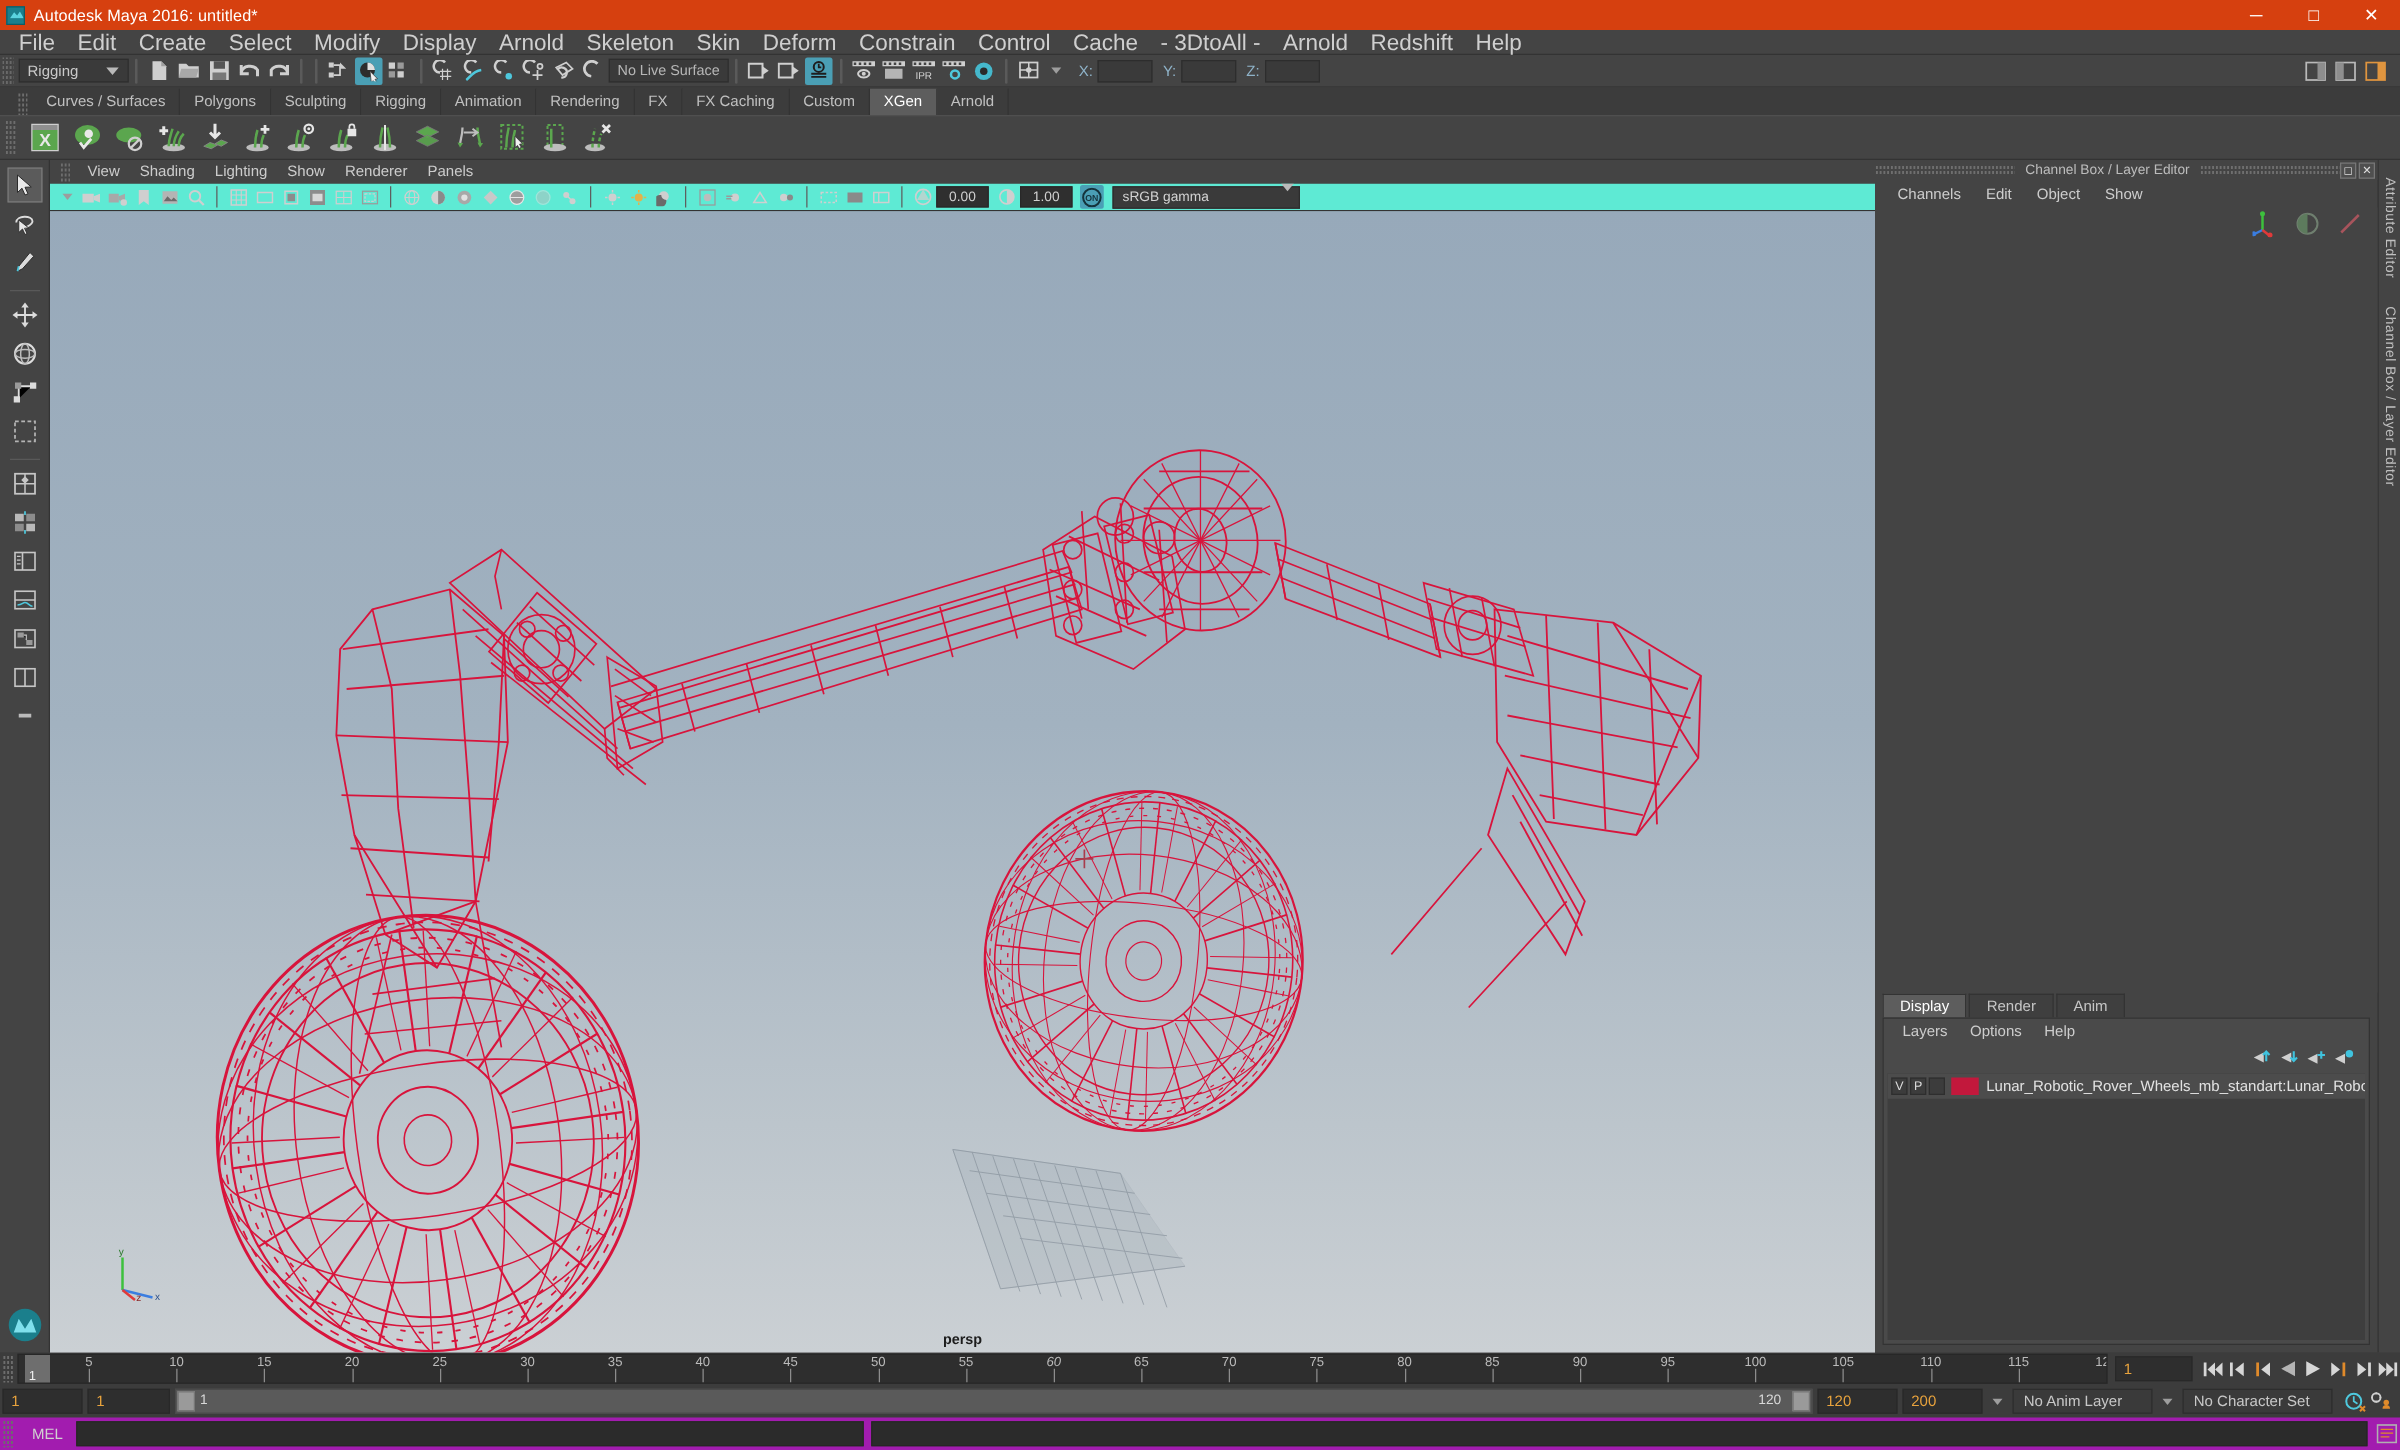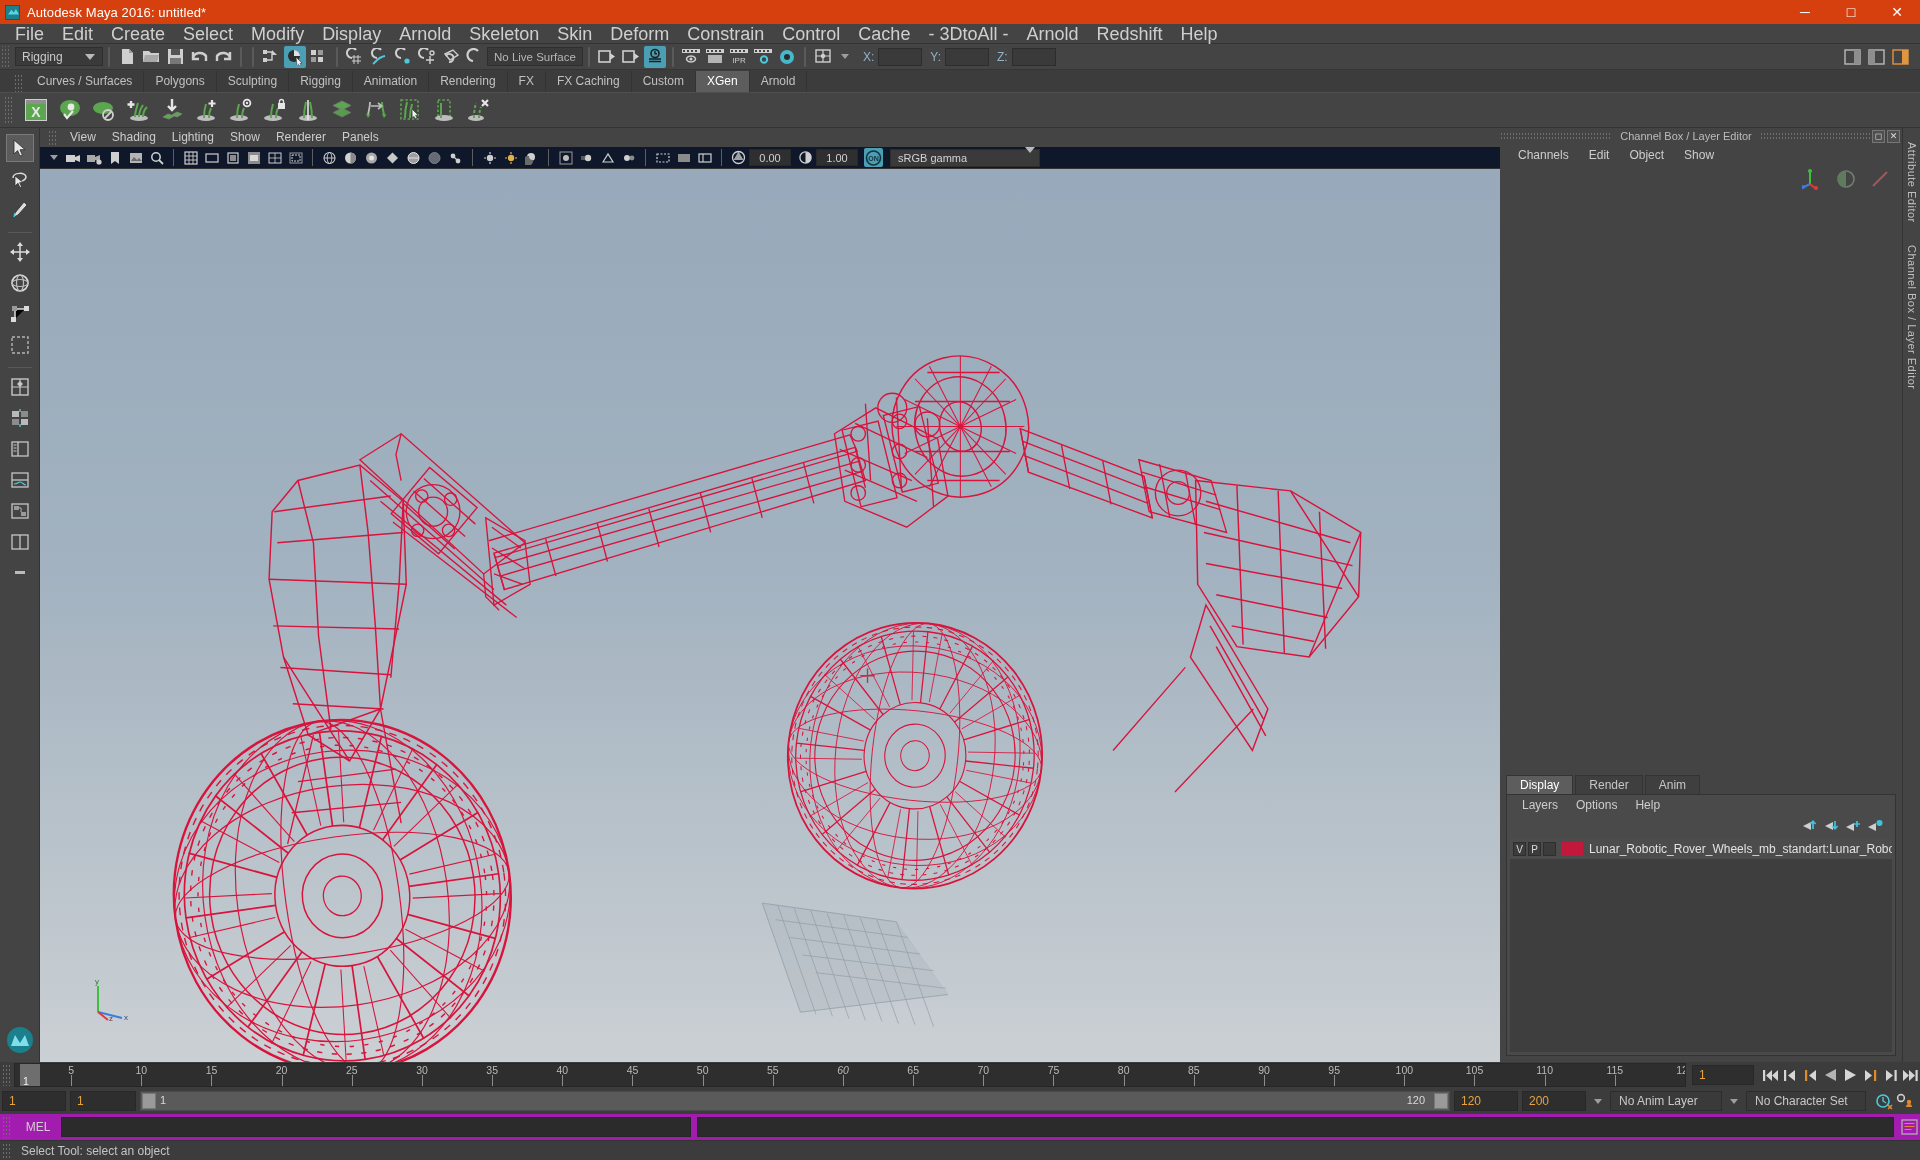--- a/index.html
+++ b/index.html
@@ -103,21 +103,21 @@
 
   .center { flex:1 1 auto; display:flex; flex-direction:column; min-width:0; }
 
   
   .panelmenu{ height:19px;flex:0 0 19px;background:#444;display:flex;align-items:center;
      padding-left:8px; }
   .panelmenu .grip4{ width:8px;height:16px;flex:0 0 8px;margin-right:6px;
      background-image:radial-gradient(#6d6d6d 1px,transparent 1px);background-size:3px 4px;}
   .panelmenu .pm{ padding:0 8px;font-size:12px;color:#cccccc;line-height:19px; }
 
-  .panelbar{ height:22px;flex:0 0 22px;background:#0f172a;display:flex;align-items:center;
+  .panelbar{ height:22px;flex:0 0 22px;background:#5eead4;display:flex;align-items:center;
      padding-left:6px;border-bottom:1px solid #333; }
   .pbtn{ width:19px;height:19px;margin:0 1px;display:flex;align-items:center;justify-content:center;flex:0 0 19px;}
   .pbtn.on{ background:#4a9fb5;border-radius:2px; }
   .numfield{ width:42px;height:17px;background:#2f2f2f;border:1px solid #282828;
      color:#d0d0d0;font-size:11px;display:flex;align-items:center;justify-content:center;flex:0 0 42px;}
   .gammasel{ width:150px;height:18px;background:#3a3a3a;border:1px solid #2d2d2d;
      display:flex;align-items:center;padding-left:7px;font-size:11px;color:#d2d2d2;
      position:relative;flex:0 0 150px;}
   .gammasel .arrow{position:absolute;right:4px;top:3px;}
 
@@ -1137,20 +1137,21 @@
           <svg width="46" height="46" viewBox="0 0 46 46">
             <path d="M10 36 L10 10" stroke="#3dc03d" stroke-width="2"></path>
             <path d="M10 36 L34 42" stroke="#3a7de0" stroke-width="2"></path>
             <path d="M10 36 L20 44" stroke="#e03a3a" stroke-width="2"></path>
             <text x="7" y="8" font-size="8" fill="#2a7a2a" font-family="Liberation Sans">y</text>
             <text x="36" y="44" font-size="8" fill="#2a4f8a" font-family="Liberation Sans">x</text>
             <text x="21" y="45" font-size="8" fill="#8a2a2a" font-family="Liberation Sans">z</text>
           </svg>
         </div>
 
+        <div class="label">persp</div>
       </div>
     </div>
 
     <div class="rightcol">
       <div class="rpanel">
         <div class="rp-title">
           <div class="dots"></div>
           <span class="tt">Channel Box / Layer Editor</span>
           <div class="dots"></div>
           <div class="rp-winbtn">◻</div>
@@ -1398,18 +1399,14 @@
     <div class="cmdinput"></div>
     <div class="cmdoutput"></div>
     <div class="helpbtn">
       <svg width="17" height="16" viewBox="0 0 17 16">
           <rect x="1" y="1" width="15" height="14" fill="none" stroke="#b0b0b0" stroke-width="1.3"></rect>
           <path d="M3.5 4.5h10M3.5 7.5h10M3.5 10.5h7" stroke="#e08a2a" stroke-width="1.1"></path>
         </svg>
     </div>
   </div>
 
-  <div class="statusbar">
-    <div class="gripS"></div>
-    <div class="stext">Select Tool: select an object</div>
-  </div>
 
 </div>
 
 </body></html>

